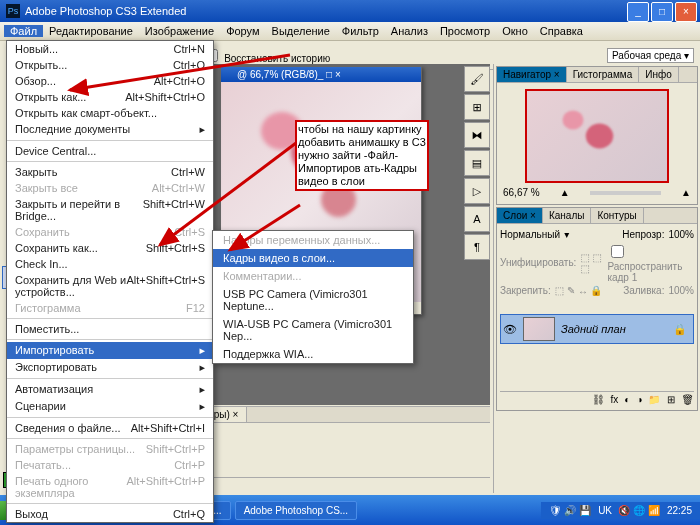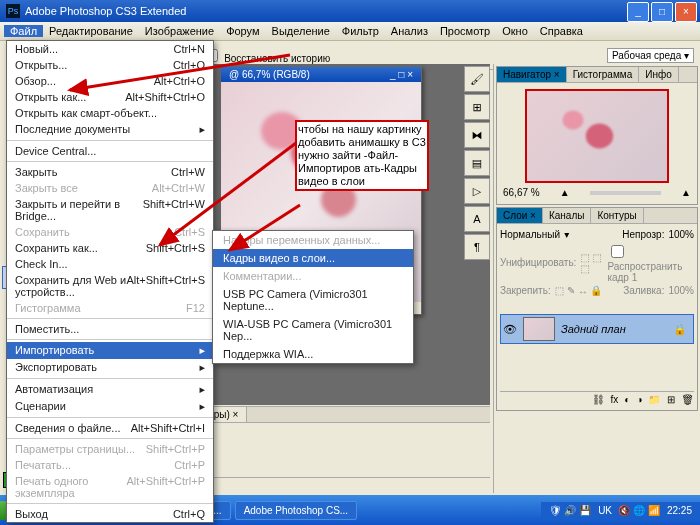--- a/index.html
+++ b/index.html
@@ -11,21 +11,21 @@
 .menubar{background:linear-gradient(to bottom,#f2f1e9,#e0dcc7);height:18px;line-height:18px;padding:0 4px;border-bottom:1px solid #b8b4a0}
 .menubar span{padding:0 6px;cursor:default}
 .menubar span.active{background:#316ac5;color:#fff}
 .optbar{background:#ece9d8;height:24px;border-bottom:1px solid #aaa;padding:2px 6px;display:flex;align-items:center;gap:6px;font-size:10px}
 .optbar .combo{background:#fff;border:1px solid #999;padding:1px 4px}
 .workspace{background:#6b6b6b;position:absolute;top:64px;left:30px;right:210px;bottom:120px}
 .toolbox{position:absolute;top:64px;left:0;width:28px;bottom:32px;background:#ece9d8;border-right:1px solid #aaa;display:flex;flex-direction:column;align-items:center;padding-top:2px;gap:2px}
 .tool{width:22px;height:22px;border:1px solid #ece9d8;display:flex;align-items:center;justify-content:center;font-size:12px}
 .tool.sel{background:#cfd9ef;border:1px solid #316ac5}
 .doc-window{position:absolute;left:220px;top:66px;width:200px;background:#ece9d8;border:1px solid #666;box-shadow:2px 2px 4px rgba(0,0,0,.4)}
-.doc-title{background:linear-gradient(to bottom,#2d6bcc,#0b49b5);color:#fff;font-size:10px;padding:2px 8px;display:flex;justify-content:space-between}
+.doc-title{background:linear-gradient(to bottom,#2d6bcc,#0b49b5);color:#fff;font-size:10px;padding:2px 16px;display:flex;justify-content:flex-start}
 .doc-canvas{background:linear-gradient(135deg,#e8d0d5,#f0e5e8,#d5c8d0);height:220px;position:relative;overflow:hidden}
 .flower{position:absolute;border-radius:50%;filter:blur(2px)}
 .f1{width:55px;height:50px;background:#d4637a;top:45px;left:70px}
 .f2{width:42px;height:38px;background:#e896a8;top:30px;left:40px}
 .f3{width:35px;height:35px;background:#d88590;top:100px;left:100px}
 .note{position:absolute;left:295px;top:120px;width:128px;background:#fff;border:2px solid #c00;padding:1px;font-size:11px;line-height:13px;z-index:100}
 .dropdown{position:absolute;left:6px;top:40px;width:206px;background:#fff;border:1px solid #666;box-shadow:2px 2px 6px rgba(0,0,0,.4);z-index:50}
 .dropdown .row{padding:2px 8px;display:flex;justify-content:space-between;color:#222}
 .dropdown .row.disabled{color:#aaa}
 .dropdown .row.hl{background:#316ac5;color:#fff}

